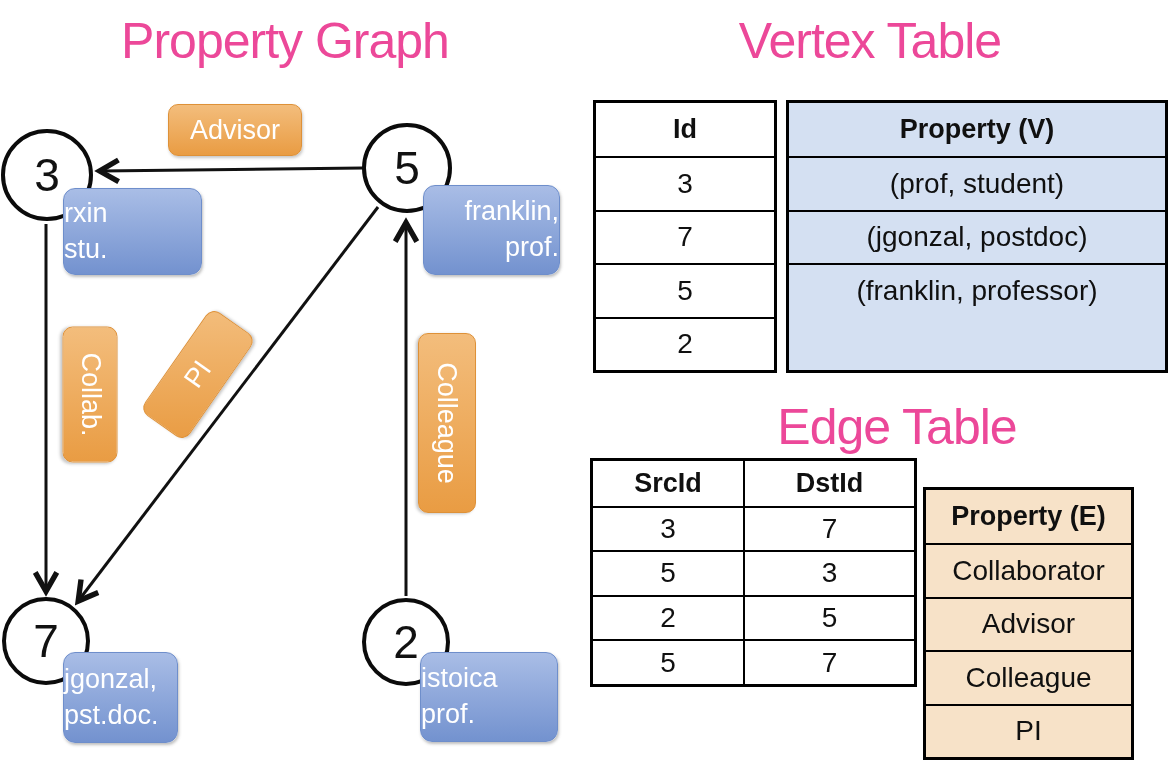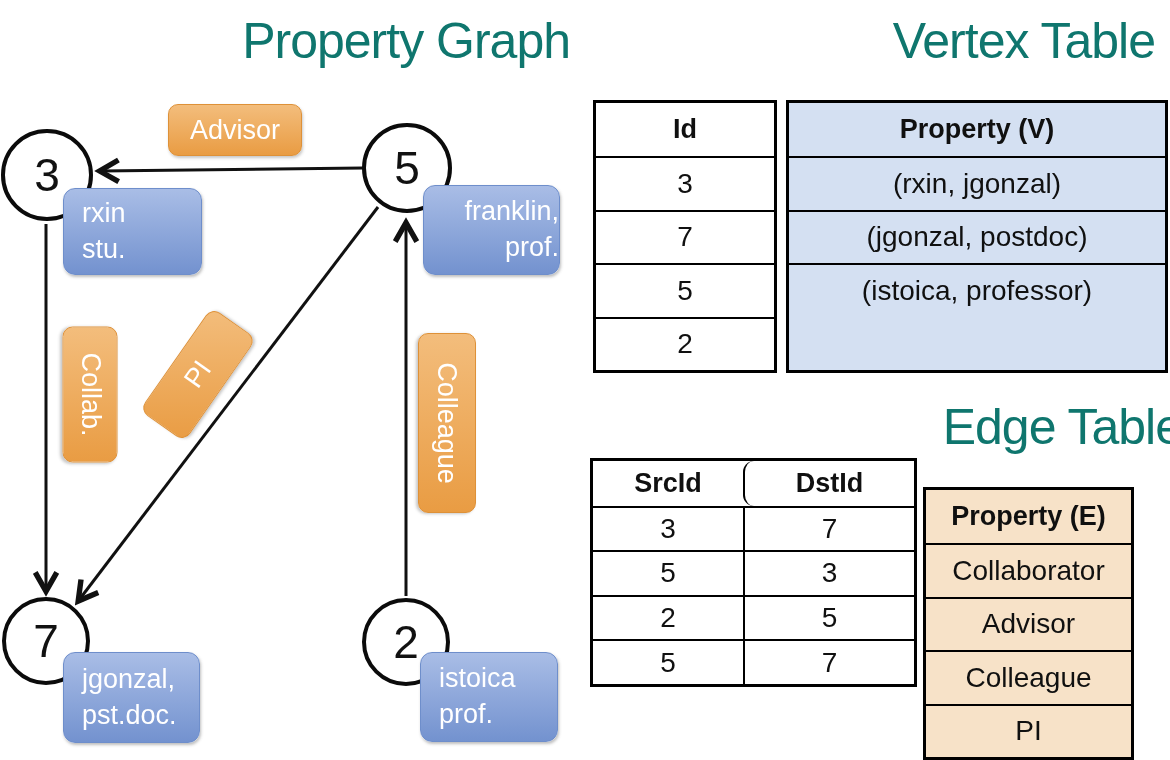--- a/index.html
+++ b/index.html
@@ -1,37 +1,37 @@
 <!DOCTYPE html>
 <html><head>
 <meta charset="utf-8">
 <style>
   html,body{margin:0;padding:0;background:#fff;}
   .stage{
     position:relative;width:1170px;height:760px;background:#ffffff;overflow:hidden;
     font-family:"Liberation Sans",sans-serif;color:#111;
   }
   .title{
-    position:absolute;text-align:right;font-size:50px;letter-spacing:-1px;
-    color:#0f766e;white-space:nowrap;
+    position:absolute;text-align:center;font-size:50px;letter-spacing:-1px;
+    color:#ec4899;white-space:nowrap;
   }
   
   .node{
     position:absolute;border-radius:50%;background:#fff;border:4px solid #0b0b0b;
     display:flex;align-items:center;justify-content:center;
     font-size:46px;color:#111;box-sizing:border-box;
   }
   
   .vbox{
     position:absolute;border-radius:12px;box-sizing:border-box;
     background:linear-gradient(#a9bde6,#7392cf);
     border:1px solid #6e8ecb;box-shadow:1px 2px 3px rgba(70,70,70,.35);
     color:#fff;font-size:27px;line-height:1.32;
     display:flex;flex-direction:column;justify-content:center;
-    padding-left:18px;white-space:nowrap;
+    white-space:nowrap;
   }
   
   .elabel{
     position:absolute;border-radius:10px;box-sizing:border-box;
     background:linear-gradient(#f3bd7c,#e99c43);
     border:1px solid #de9138;box-shadow:1px 2px 3px rgba(70,70,70,.3);
     color:#fff;font-size:27px;display:flex;align-items:center;justify-content:center;
     white-space:nowrap;
   }
   .elabel.rot90{transform:rotate(90deg);background:linear-gradient(to right,#f3bd7c,#e99c43);}
@@ -39,21 +39,21 @@
   .edges{position:absolute;left:0;top:0;}
   
   .tbl{
     position:absolute;display:grid;border:3px solid #000;background:#fff;
     box-sizing:border-box;grid-template-rows:repeat(5,1fr);
   }
   .cell{
     display:flex;align-items:center;justify-content:center;
     font-size:28px;color:#101010;border-top:2px solid #000;white-space:nowrap;
   }
-  .cell.first{border-top:none;border-radius:11px;}
+  .cell.first{border-top:none;}
   .cell.hdr{font-weight:bold;font-size:27px;}
   .cell.vsep{border-left:2px solid #000;}
   .bgblue{background:#d4e0f2;}
   .bgpeach{background:#f7e2c8;}
 </style>
 </head>
 <body>
 
 <div class="stage">
 
@@ -90,44 +90,44 @@
   <div class="elabel rot90" style="left:357px;top:394px;width:180px;height:58px;">Colleague</div>
 
   <div class="vbox" style="left:63px;top:188px;width:139px;height:87px;">
     <span>rxin</span>
     <span>stu.</span>
   </div>
   <div class="vbox" style="left:423px;top:185px;width:137px;height:90px;align-items:flex-end;">
     <span>franklin,</span>
     <span>prof.</span>
   </div>
-  <div class="vbox" style="left:63px;top:652px;width:137px;height:91px;">
+  <div class="vbox" style="left:63px;top:652px;width:115px;height:91px;">
     <span>jgonzal,</span>
     <span>pst.doc.</span>
   </div>
   <div class="vbox" style="left:420px;top:652px;width:138px;height:90px;">
     <span>istoica</span>
     <span>prof.</span>
   </div>
 
   <div class="title" style="left:585px;top:12px;width:570px;">Vertex Table</div>
 
   <div class="tbl" style="left:593px;top:100px;width:184px;height:273px;">
     <div class="cell hdr first">Id</div>
     <div class="cell">3</div>
     <div class="cell">7</div>
     <div class="cell">5</div>
     <div class="cell">2</div>
   </div>
 
   <div class="tbl bgblue" style="left:786px;top:100px;width:382px;height:273px;">
     <div class="cell hdr first bgblue">Property (V)</div>
-    <div class="cell bgblue">(rxin, jgonzal)</div>
+    <div class="cell bgblue">(prof, student)</div>
     <div class="cell bgblue">(jgonzal, postdoc)</div>
-    <div class="cell bgblue">(istoica, professor)</div>
+    <div class="cell bgblue">(franklin, professor)</div>
   </div>
 
   <div class="title" style="left:612px;top:398px;width:570px;">Edge Table</div>
 
   <div class="tbl" style="left:590px;top:458px;width:327px;height:229px;grid-template-columns:150px 1fr;">
     <div class="cell hdr first">SrcId</div>
     <div class="cell hdr first vsep">DstId</div>
     <div class="cell">3</div>
     <div class="cell vsep">7</div>
     <div class="cell">5</div>

